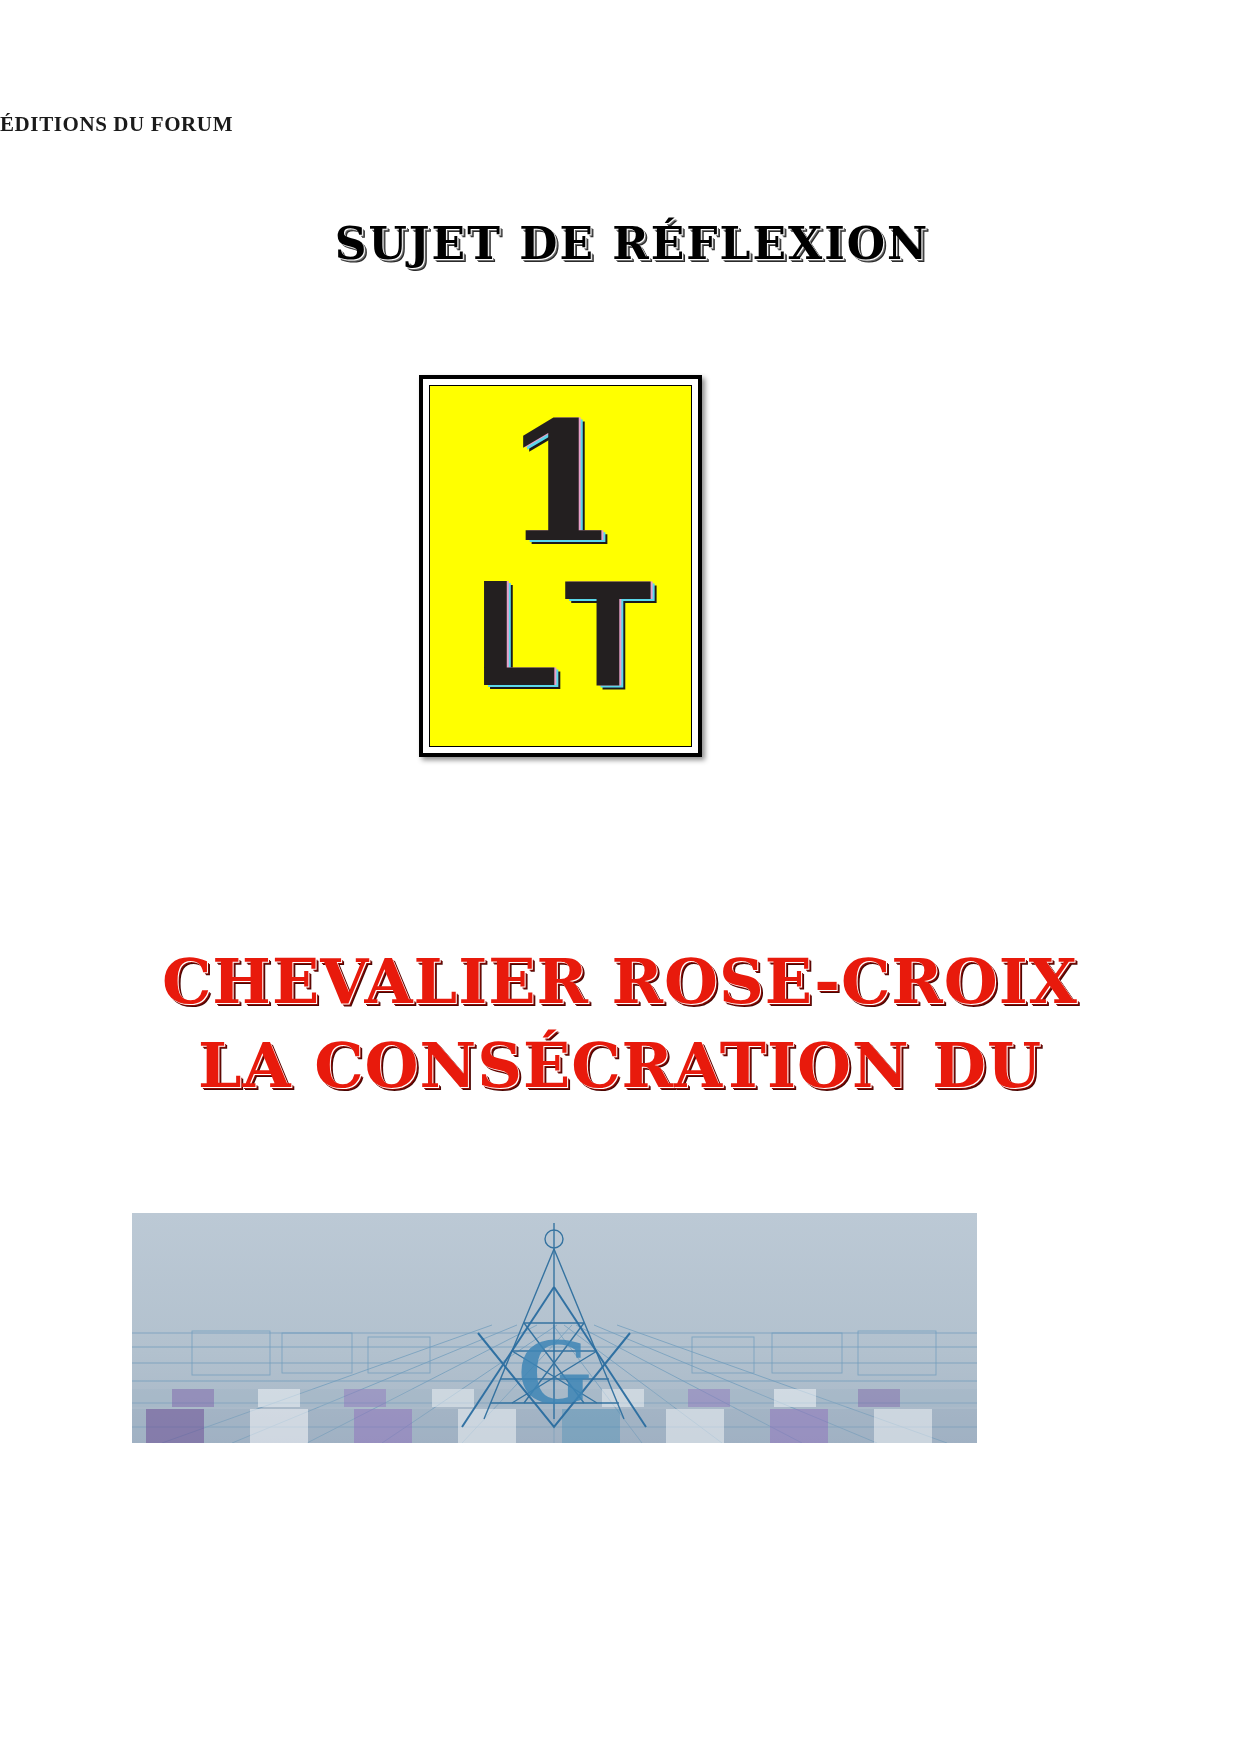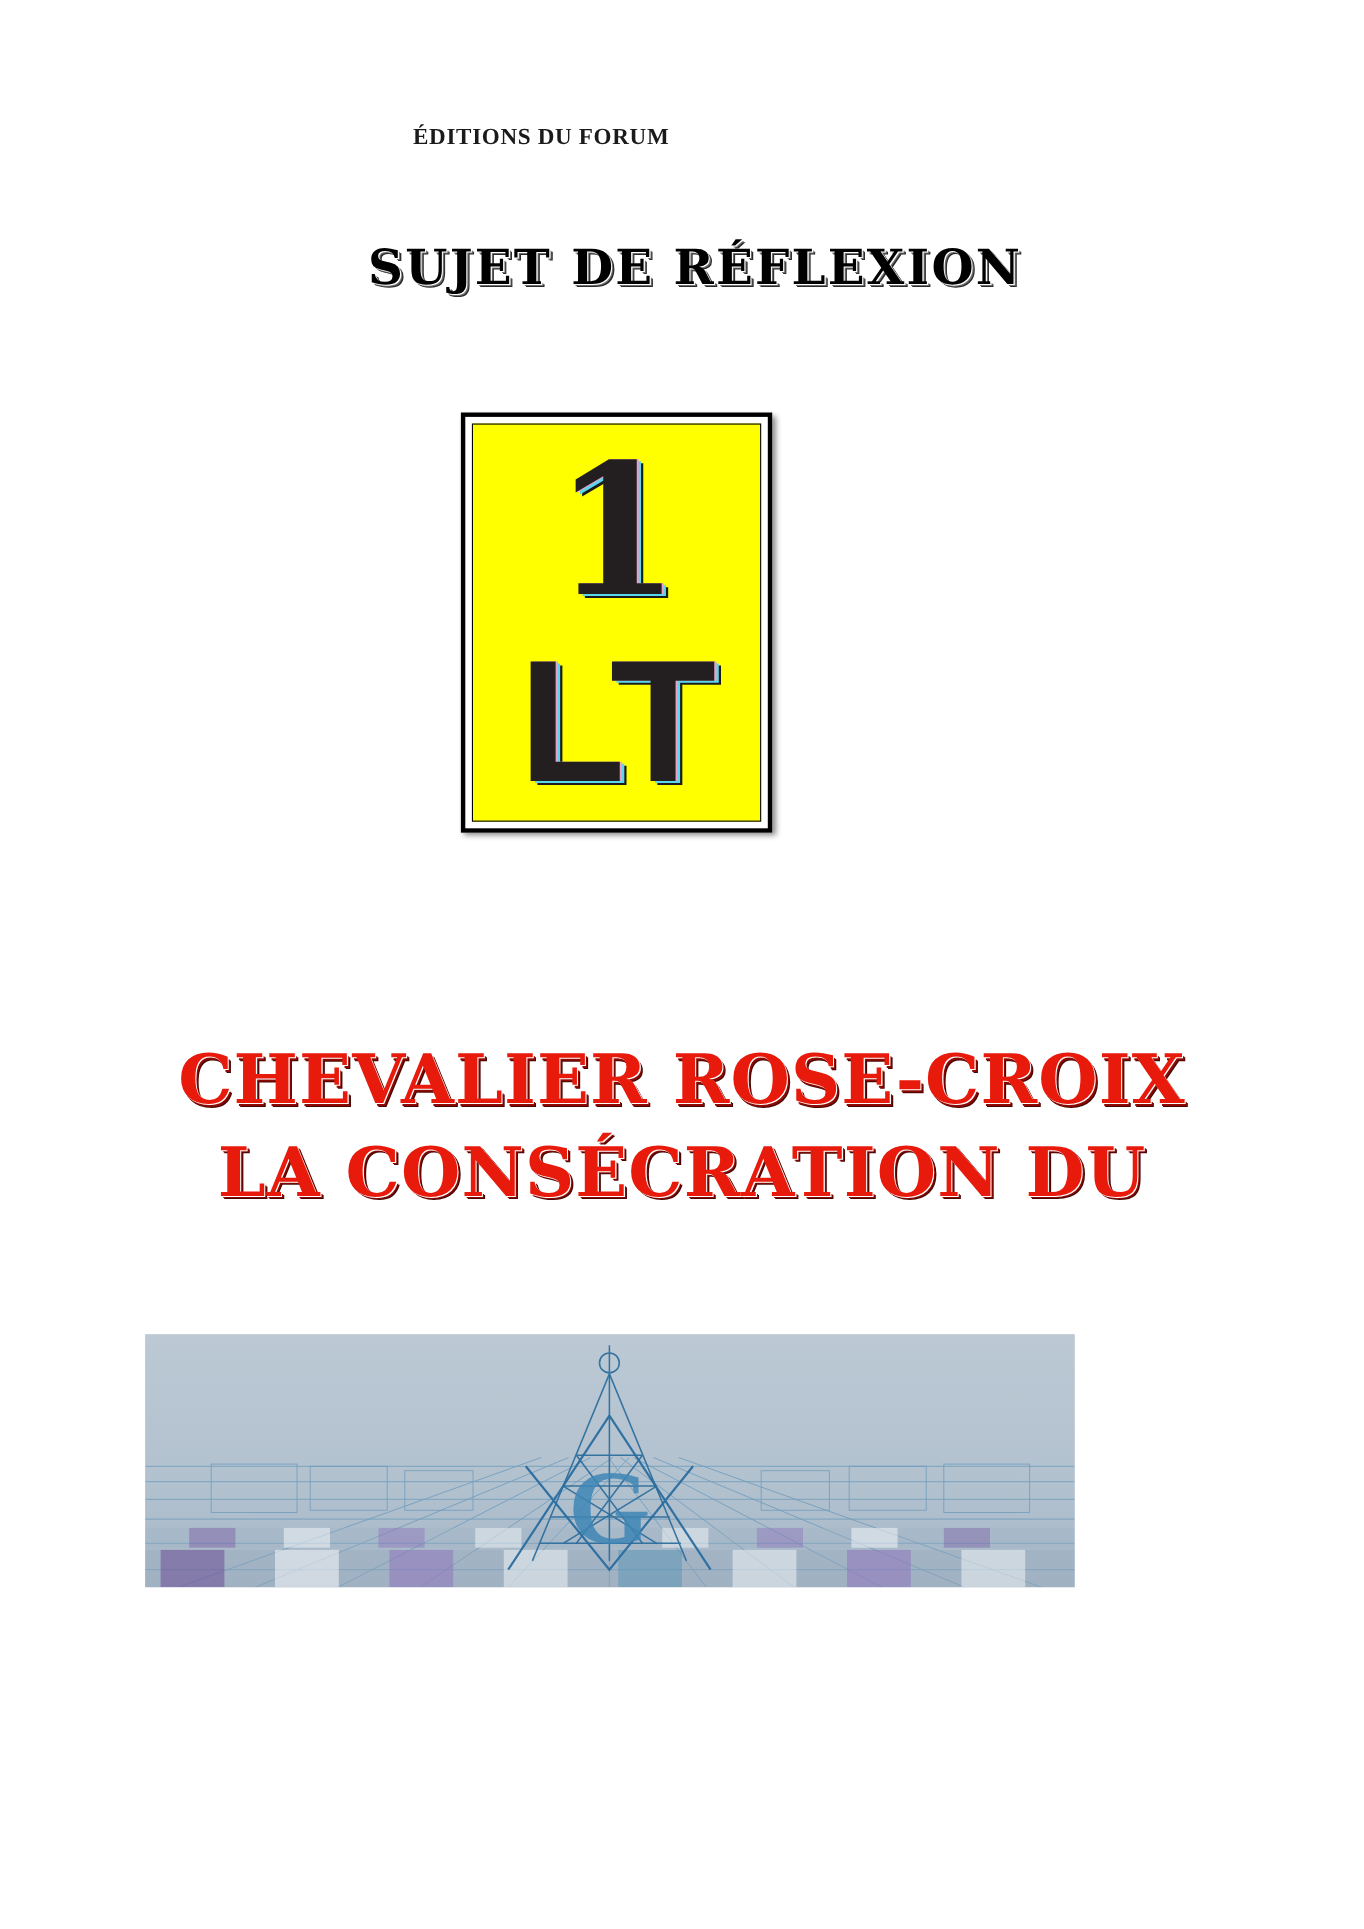--- a/index.html
+++ b/index.html
@@ -20,21 +20,20 @@
     inset: 0;
     background: #ffffff;
   }
 
   
   .publisher {
     position: absolute;
     top: 112px;
     left: 0;
     width: 984px;
-    text-align: center;
     font-family: "Liberation Serif", serif;
     font-weight: bold;
     font-size: 21px;
     letter-spacing: 0.6px;
     color: #1a1a1a;
   }
 
   
   .subject {
     position: absolute;
@@ -87,25 +86,25 @@
     font-size: 165px;
     line-height: 1;
     color: #231f20;
     text-shadow:
       2px 0 0 #e8a0c8,
       4px 2px 0 #5ad7ea,
       6px 4px 0 #1b1b1b;
   }
   .emblem-letters {
     position: absolute;
-    bottom: 6px;
+    bottom: 20px;
     left: 0;
     width: 100%;
     text-align: center;
-    font-family: Liberation Sans, sans-serif;
+    font-family: Liberation Mono, monospace;
     font-weight: bold;
     font-size: 158px;
     line-height: 1.05;
     letter-spacing: -2px;
     color: #231f20;
     text-shadow:
       2px 0 0 #e8a0c8,
       4px 2px 0 #5ad7ea,
       6px 4px 0 #1b1b1b;
   }

